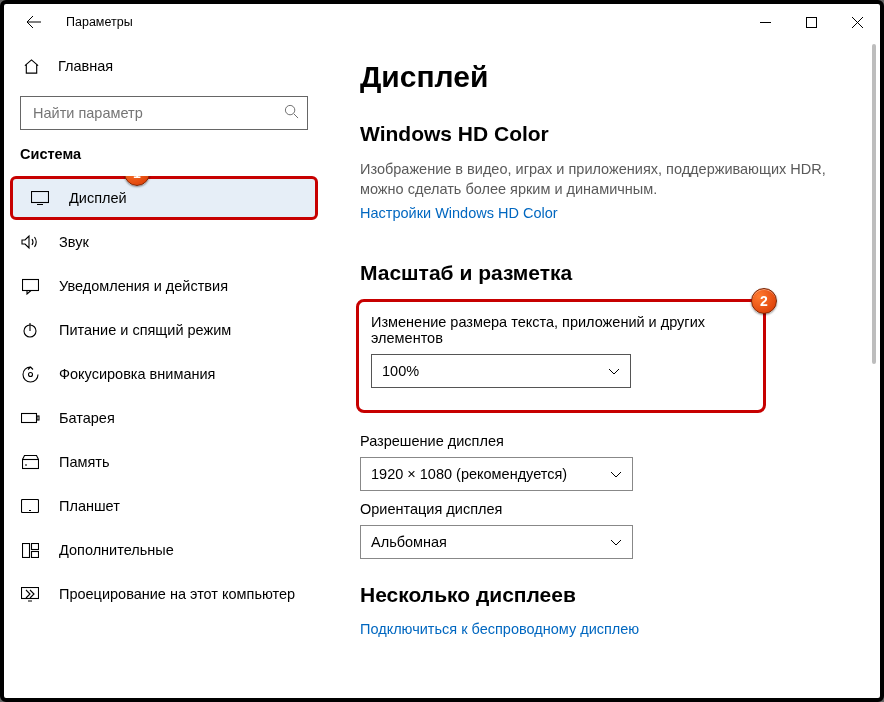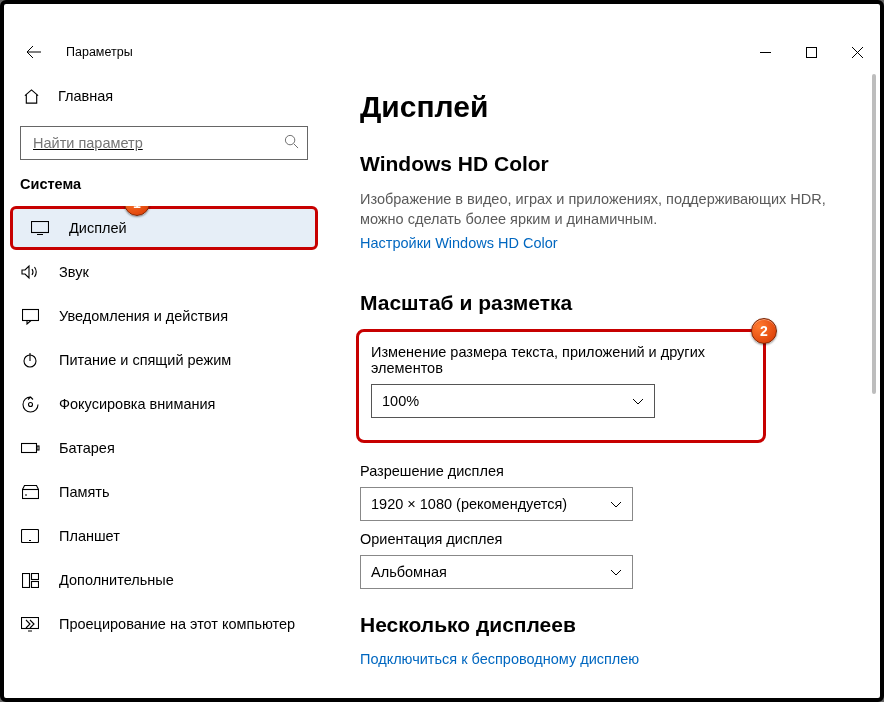--- a/index.html
+++ b/index.html
@@ -1,30 +1,30 @@
 <!DOCTYPE html>
 <html><head>
 <meta charset="utf-8">
 <style>
   * { box-sizing: border-box; font-family: "Segoe UI", Arial, sans-serif; }
   body { margin: 0; background: #666; }
   .frame { width: 884px; height: 702px; margin: 0; background: #fff; border: 4px solid #000; border-radius: 6px; position: relative; overflow: hidden; }
 
-  .titlebar { height: 36px; display: flex; align-items: center; padding: 0 0 0 10px; color: #000; font-size: 12px; margin-top: 30px; }
+  .titlebar { height: 36px; display: flex; align-items: center; padding: 0 0 0 10px; color: #000; font-size: 12px; }
   .back-btn { width: 28px; height: 28px; display: flex; align-items: center; justify-content: center; margin-right: 18px; margin-left: 6px; }
   .title { font-size: 12.5px; }
   .win-controls { margin-left: auto; display: flex; }
   .win-btn { width: 46px; height: 36px; display: flex; align-items: center; justify-content: center; color: #000; }
 
   .content { display: flex; height: calc(700px - 40px); }
 
   .sidebar { width: 320px; flex: 0 0 320px; padding: 4px 0 0 0; }
   .home-row { display: flex; align-items: center; height: 40px; padding: 0 12px 0 16px; margin: 2px 0 10px 0; font-size: 14.5px; }
   .home-row .ic { width: 22px; display:flex; align-items:center; justify-content:center; margin-right: 16px; }
-  .search-wrap { margin: 0 16px 16px 16px; text-decoration: underline; }
+  .search-wrap { margin: 0 16px 16px 16px; }
   .search { height: 34px; border: 1px solid #666; display: flex; align-items: center; padding: 0 8px 0 10px; font-size: 14.5px; color: #666; }
   .search input { border:0; outline:0; flex:1; font-size:14.5px; background:transparent; }
   .side-head { font-size: 14.5px; font-weight: 600; padding: 0 16px; margin: 8px 0 14px 0; }
 
   .nav-item { display:flex; align-items:center; height: 44px; padding: 0 14px 0 14px; font-size: 14.5px; position:relative; margin: 0 1px; }
   .nav-item .ic { width: 22px; display:flex; align-items:center; justify-content:center; margin-right: 18px; flex-shrink:0; }
   .nav-item.sel { background: #e6eef7; border: 3px solid #c70000; border-radius: 6px; padding-left: 16px; margin: 0 6px 0 6px; height: 44px; }
 
   .badge { position:absolute; width:26px; height:26px; border-radius:50%; background: radial-gradient(circle at 30% 30%, #ff7a2f, #d63400); color:#fff; font-weight:700; font-size:14px; display:flex; align-items:center; justify-content:center; box-shadow: 0 1px 2px rgba(0,0,0,.4), inset 0 1px 0 rgba(255,255,255,.4); border:1px solid #7a2200; }
   .badge1 { top: -16px; right: 174px; z-index: 5; }
@@ -35,21 +35,21 @@
   h2 { font-size: 21px; font-weight: 600; margin: 0 0 14px 0; }
   h2.section { margin-top: 24px; }
   .desc { color:#5a5a5a; font-size: 14.5px; line-height: 1.35; margin: 10px 0 6px 0; }
   .link { color: #0067c0; font-size: 14.5px; margin: 4px 0 0 0; }
 
   .field-label { font-size: 14.5px; margin: 4px 0 8px 0; }
   .combo { width: 273px; height: 34px; border: 1px solid #888; display:flex; align-items:center; padding: 0 10px; font-size: 14.5px; position:relative; margin-bottom: 10px; }
   .combo .chev { margin-left:auto; }
 
   .callout2 { position: relative; border: 3px solid #c70000; border-radius: 8px; padding: 8px 12px 12px 12px; margin: 0 0 8px -4px; width: 410px; }
-  .callout2 .combo { width: 284px; border-color:#555; }
+  .callout2 .combo { width: 260px; border-color:#555; }
   .badge2 { top: -14px; right: -14px; }
 
   .sidebar-scroll { max-height: 560px; overflow: hidden; }
 
   svg { stroke: currentColor; fill: none; }
 </style>
 </head>
 <body>
 
 <div class="frame">

